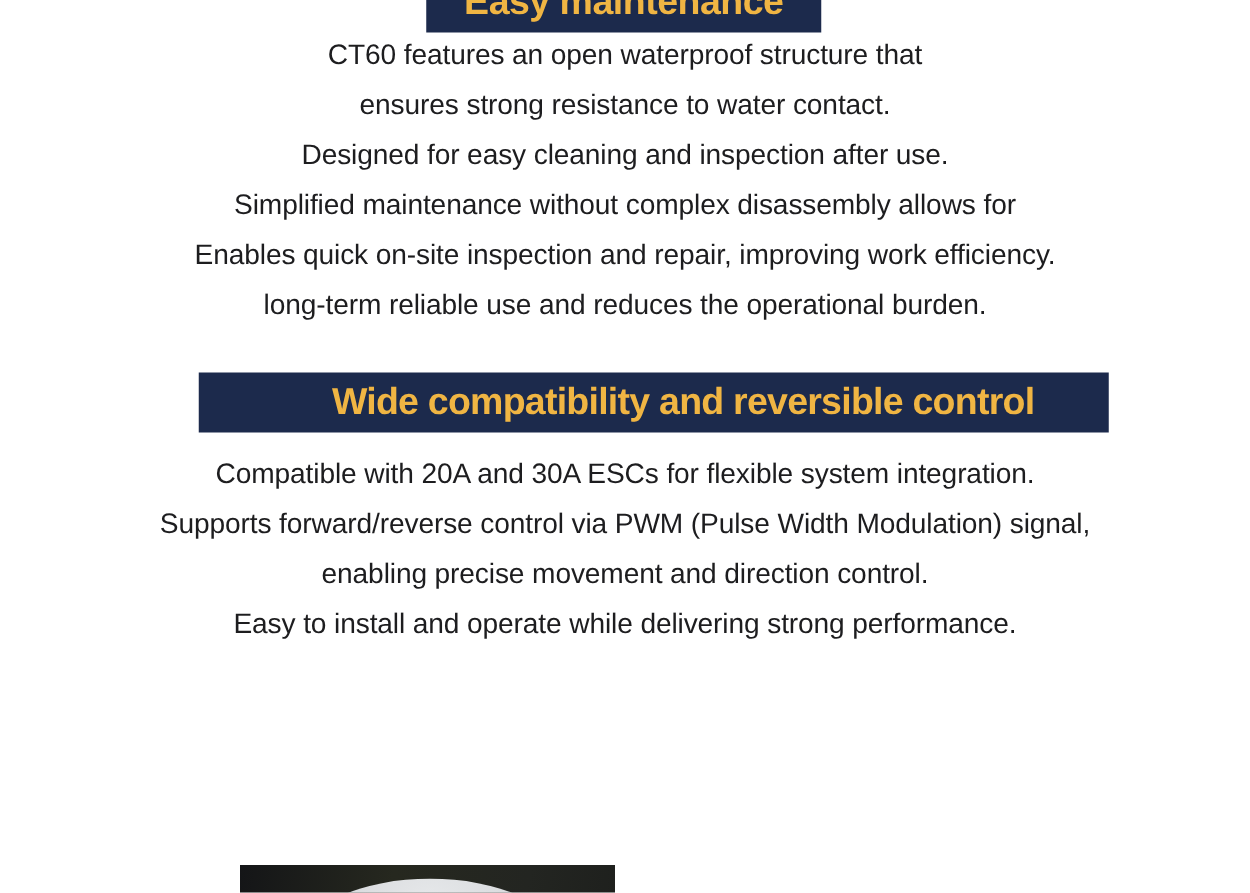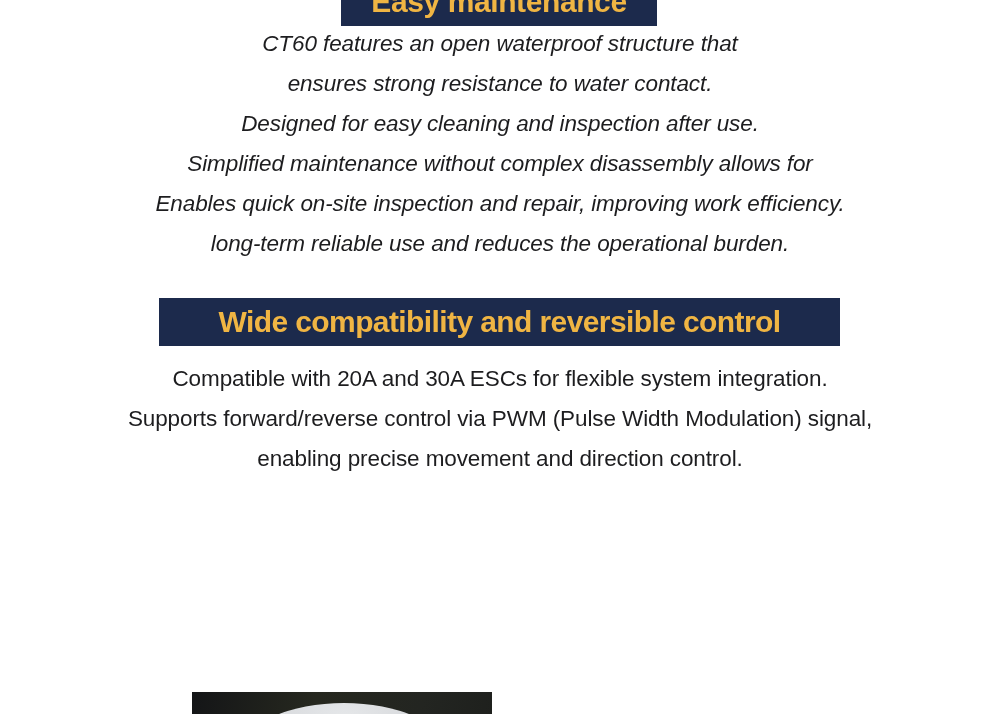--- a/index.html
+++ b/index.html
@@ -26,32 +26,33 @@
   .banner-1 {
     left: 341px;
     top: -22px;
     width: 316px;
   }
   .banner-2 {
     left: 159px;
     top: 298px;
     width: 681px;
     letter-spacing: -0.6px;
+    padding-left: 47px;
   }
   .body-para {
     position: absolute;
     left: 0;
     width: 1000px;
     text-align: center;
     color: #1d1d1f;
     font-size: 22.5px;
     line-height: 40px;
     letter-spacing: -0.1px;
   }
-  .para-1 { top: 24px; font-style: italic; }
+  .para-1 { top: 24px; }
   .para-2 { top: 359px; }
   .product-photo {
     position: absolute;
     left: 192px;
     top: 692px;
     width: 300px;
     height: 60px;
     background: linear-gradient(100deg, #141517 0%, #26281f 40%, #232521 75%, #1e201d 100%);
     overflow: hidden;
   }
@@ -84,19 +85,20 @@
   </div>
 
   <div class="heading-banner banner-2">
     <span>Wide compatibility and reversible control</span>
   </div>
 
   <div class="body-para para-2">
     <div>Compatible with 20A and 30A ESCs for flexible system integration.</div>
     <div>Supports forward/reverse control via PWM (Pulse Width Modulation) signal,</div>
     <div>enabling precise movement and direction control.</div>
+    <div>Easy to install and operate while delivering strong performance.</div>
   </div>
 
   <div class="product-photo">
     <div class="photo-dome"></div>
   </div>
 
 </div>
 
 </body></html>

